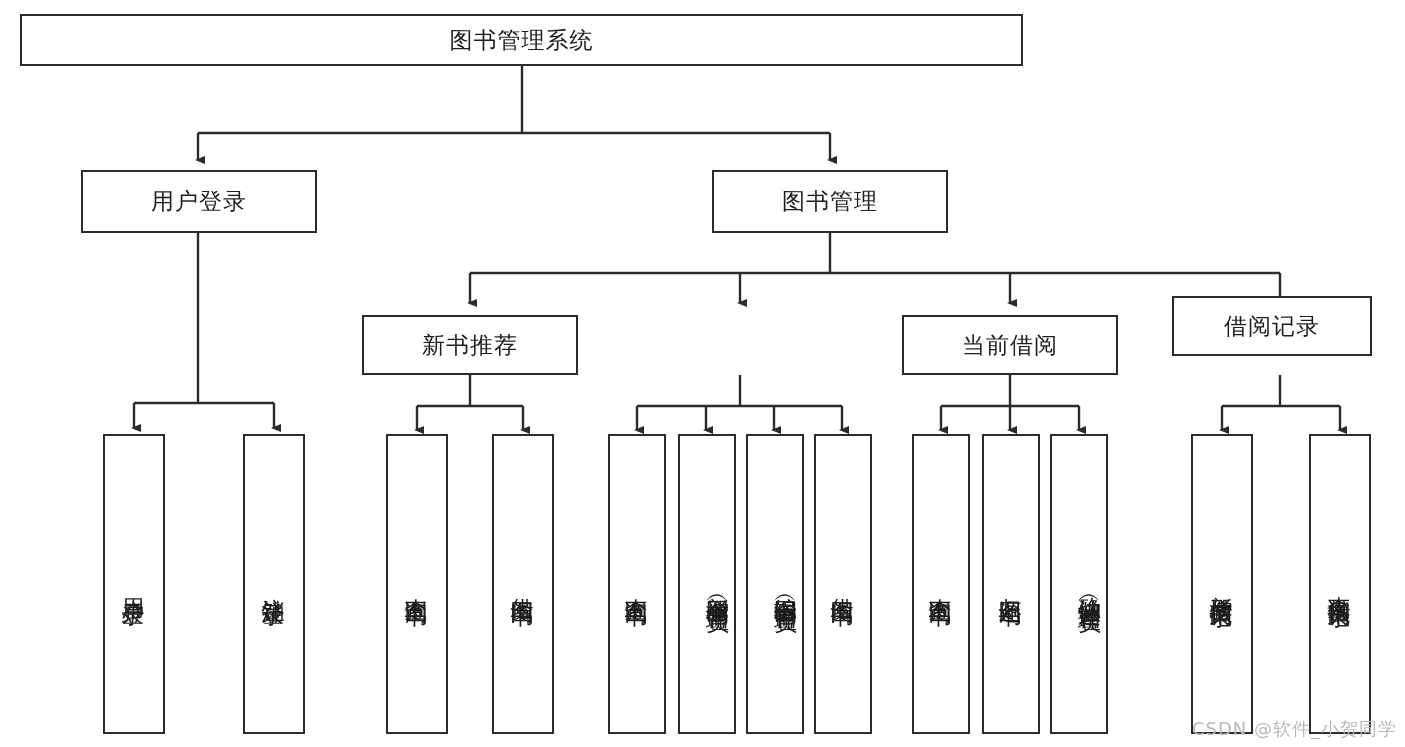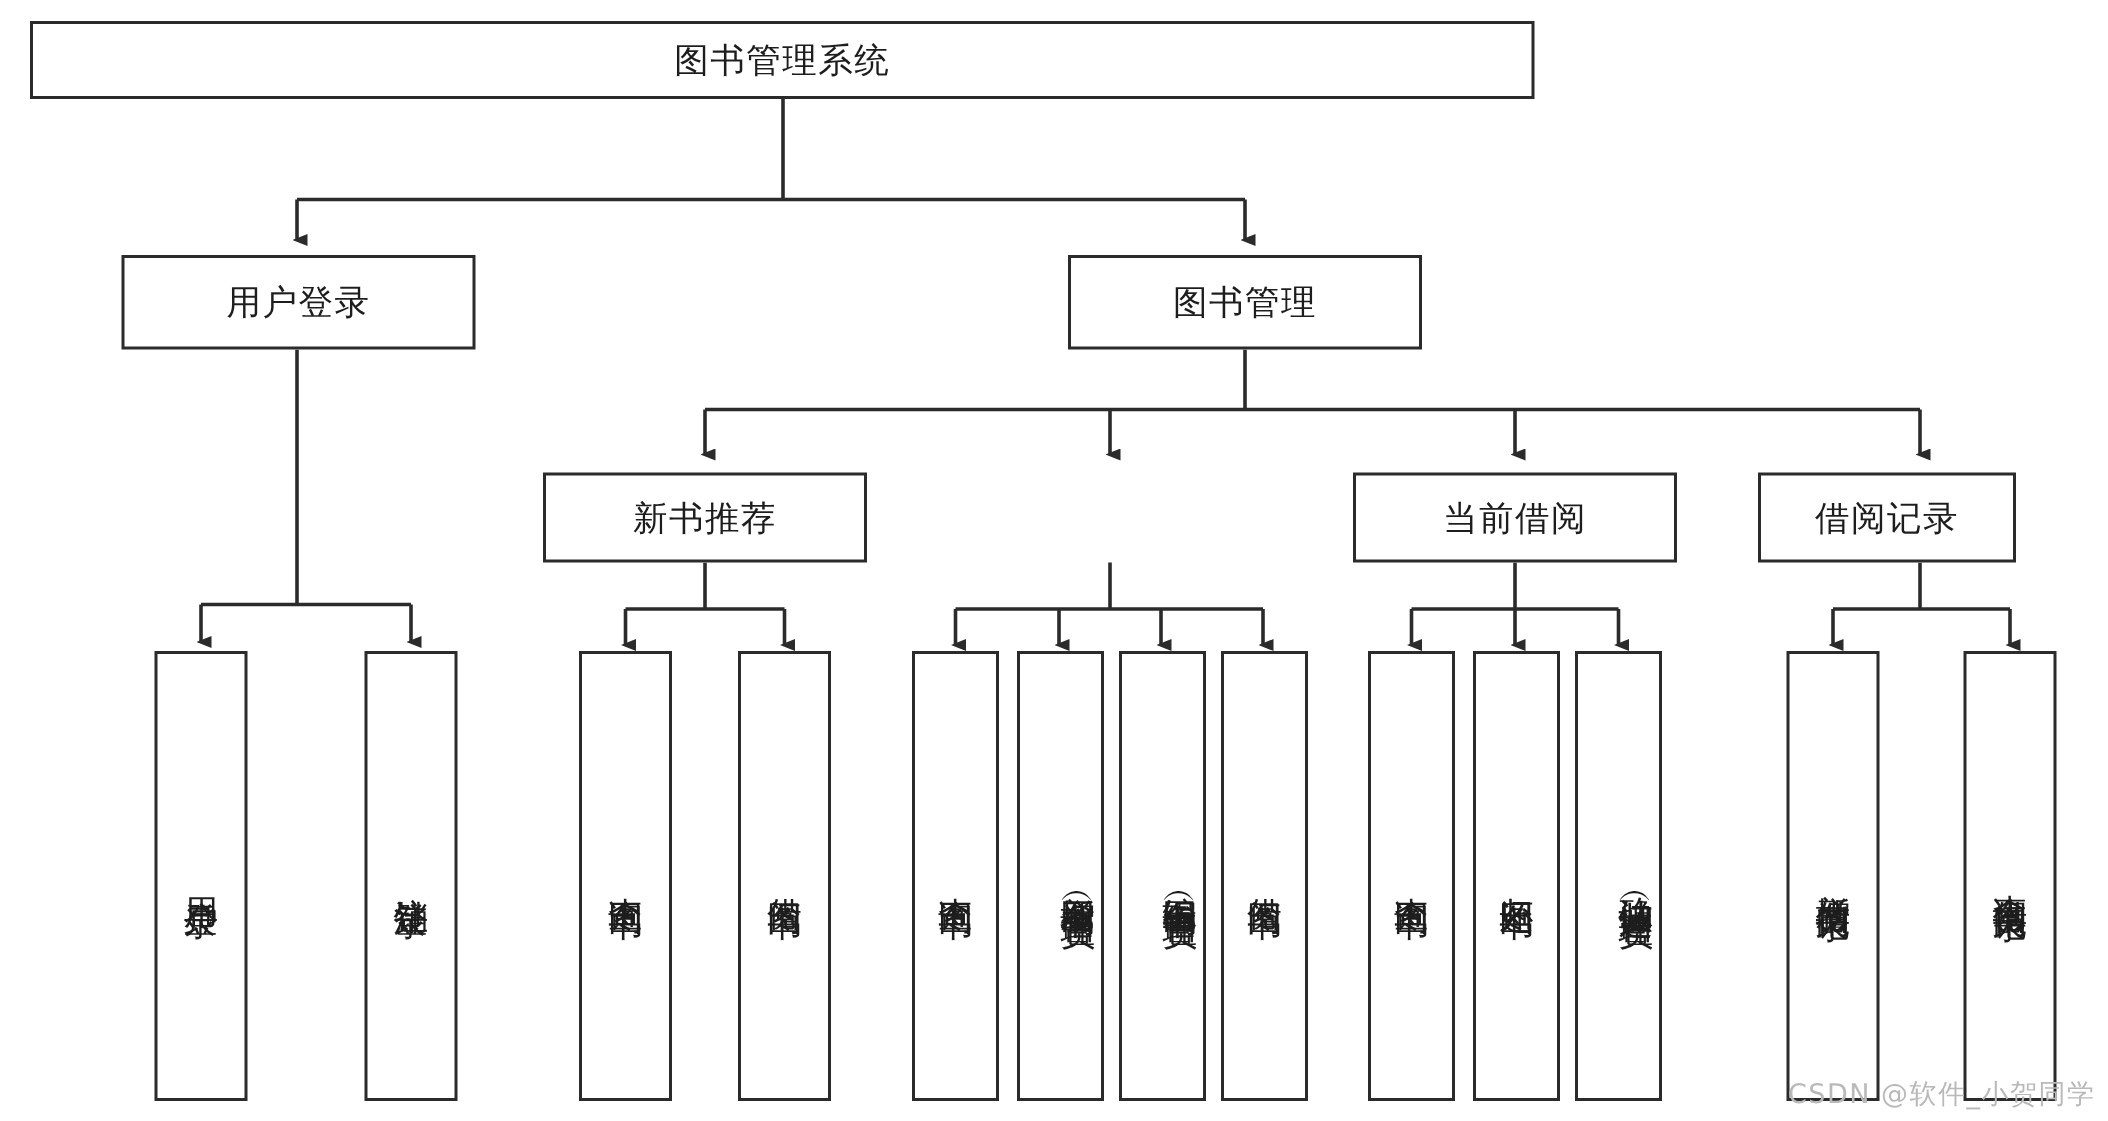--- a/index.html
+++ b/index.html
@@ -84,21 +84,21 @@
     </g>
   </svg>
 
   <div class="node h" style="left:20px;top:14px;width:1003px;height:52px;">图书管理系统</div>
 
   <div class="node h" style="left:81px;top:170px;width:236px;height:63px;">用户登录</div>
   <div class="node h" style="left:712px;top:170px;width:236px;height:63px;">图书管理</div>
 
   <div class="node h" style="left:362px;top:315px;width:216px;height:60px;">新书推荐</div>
   <div class="node h" style="left:902px;top:315px;width:216px;height:60px;">当前借阅</div>
-  <div class="node h" style="left:1172px;top:315px;width:172px;height:60px;font-family:Liberation Serif, serif;">借阅记录</div>
+  <div class="node h" style="left:1172px;top:296px;width:200px;height:60px;font-family:Liberation Serif, serif;">借阅记录</div>
 
   <div class="node v mid" style="left:103px;top:434px;width:62px;height:300px;">用户登录</div>
   <div class="node v mid" style="left:243px;top:434px;width:62px;height:300px;">注销登录</div>
 
   <div class="node v mid" style="left:386px;top:434px;width:62px;height:300px;">查询图书</div>
   <div class="node v mid" style="left:492px;top:434px;width:62px;height:300px;">借阅图书</div>
 
   <div class="node v mid" style="left:608px;top:434px;width:58px;height:300px;">查询图书</div>
   <div class="node v" style="left:678px;top:434px;width:58px;height:300px;">新增图书（管理员）</div>
   <div class="node v" style="left:746px;top:434px;width:58px;height:300px;">编辑图书（管理员）</div>

